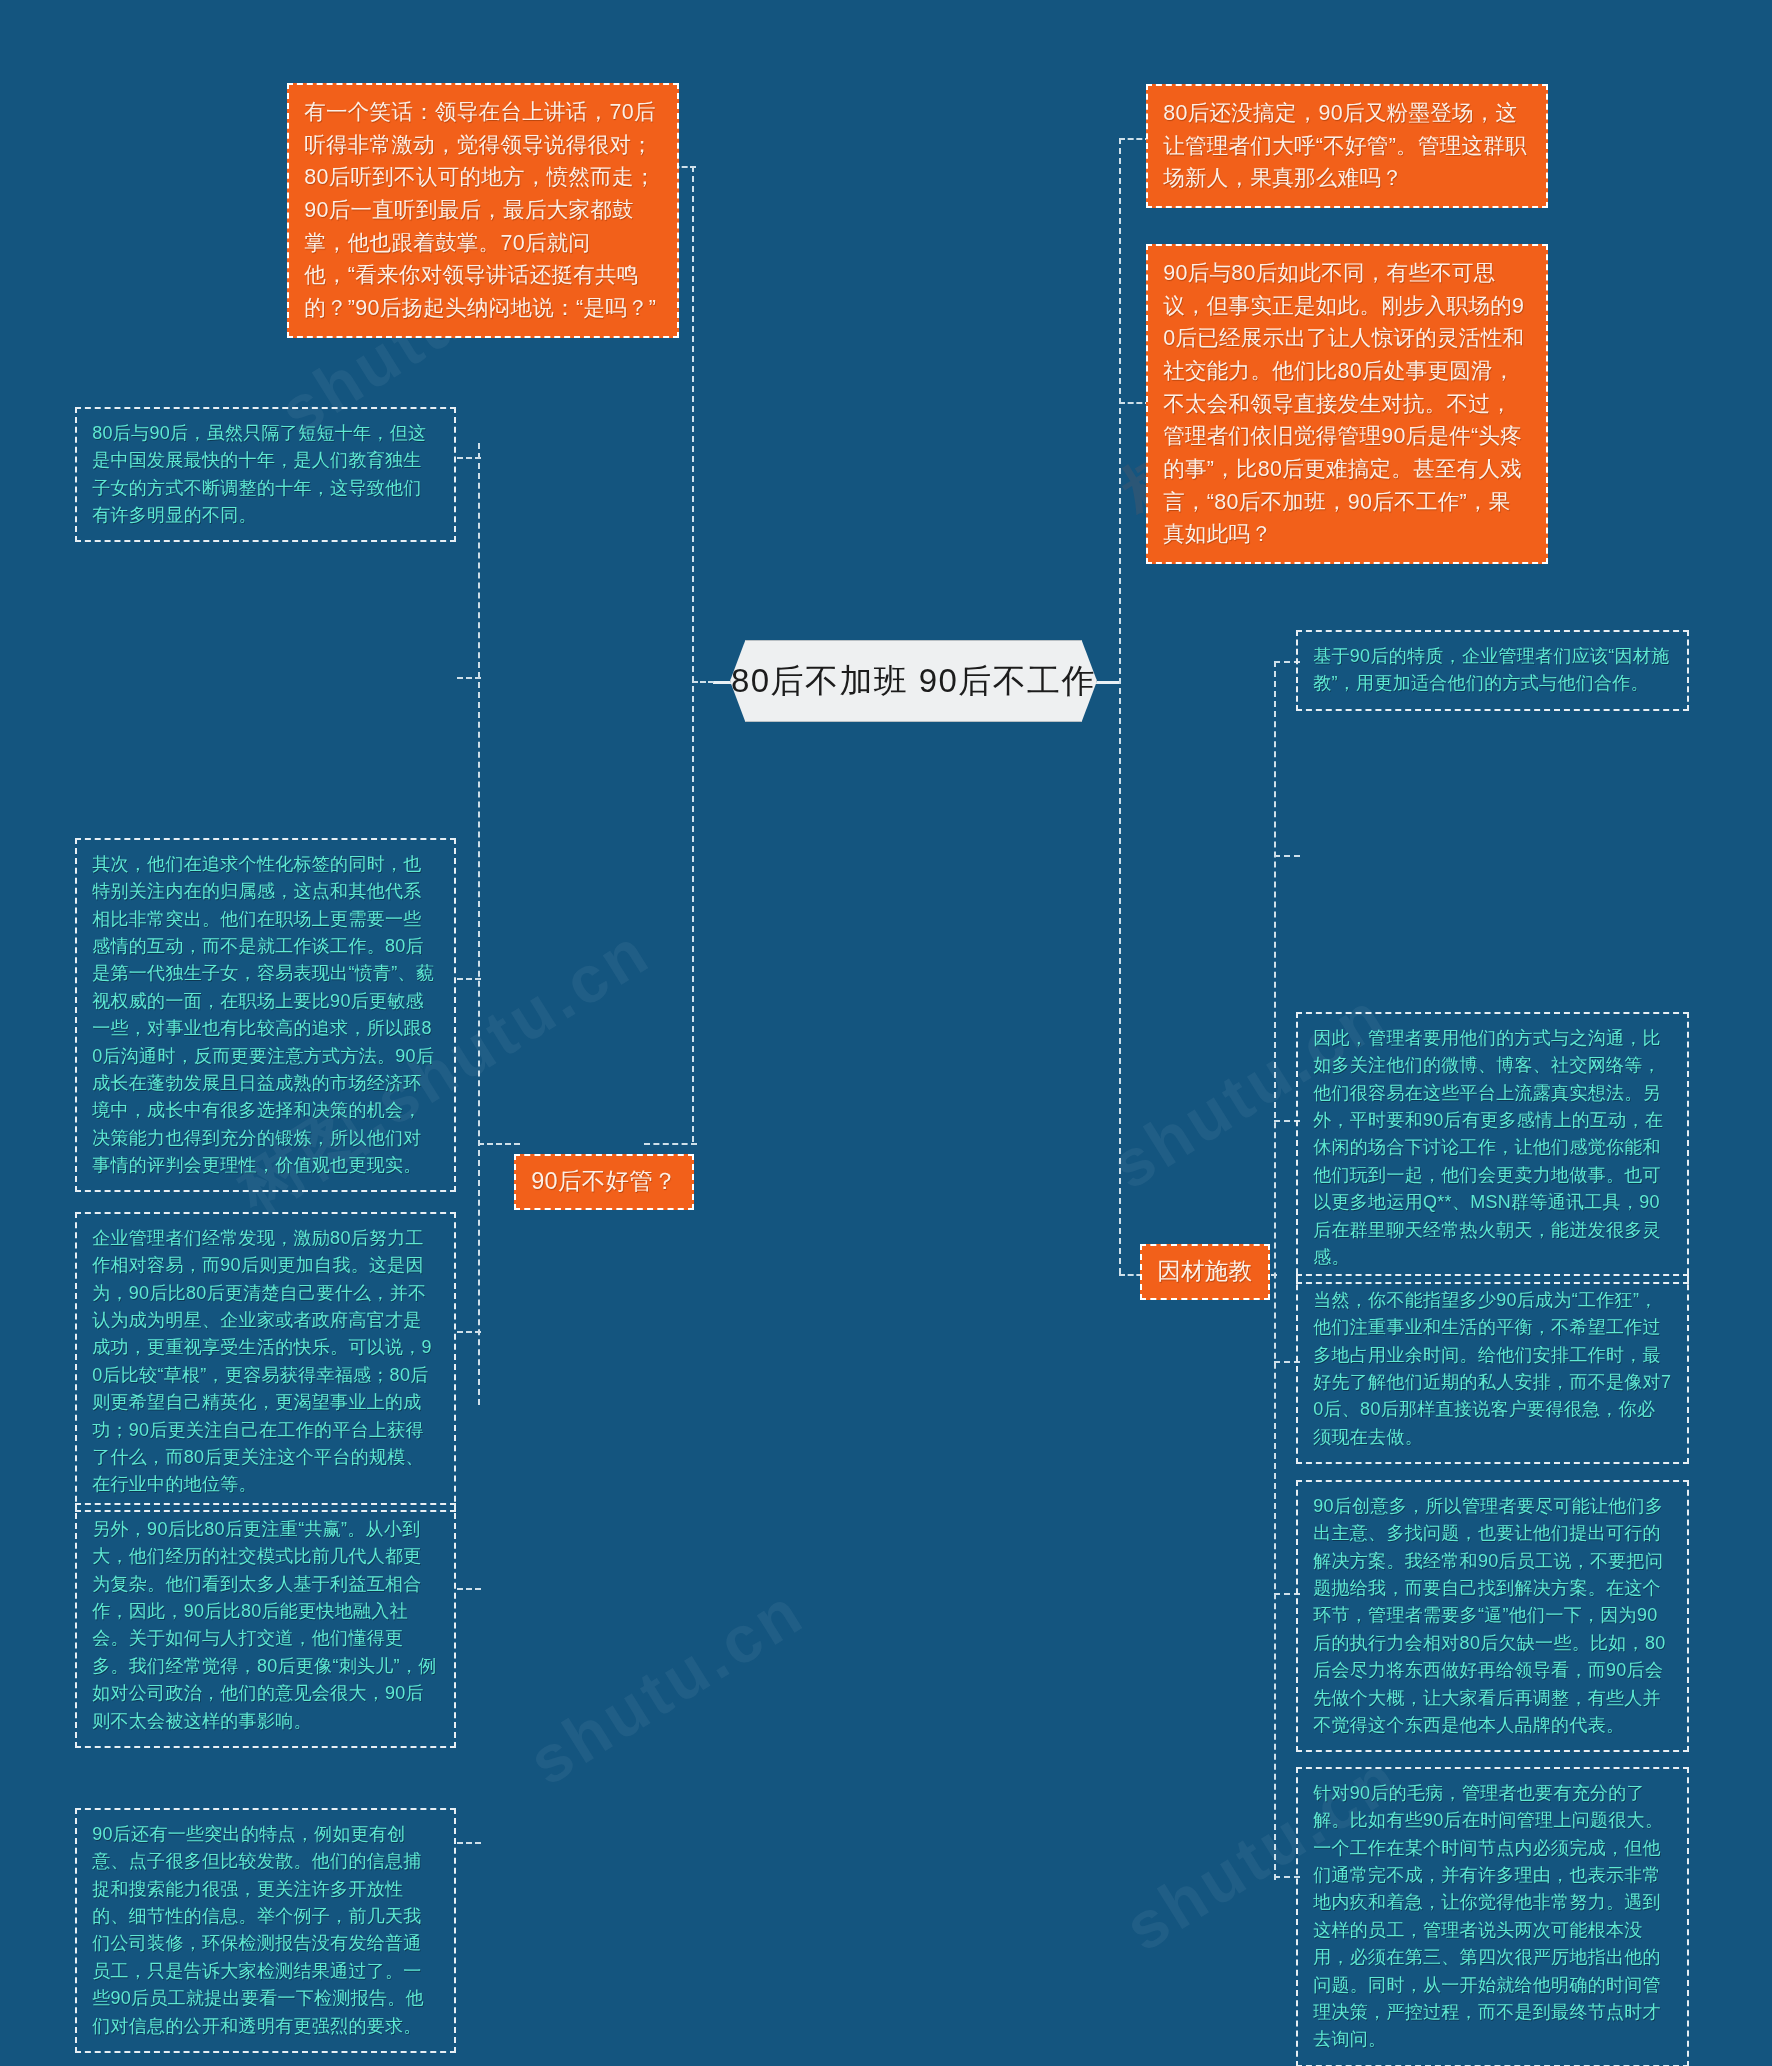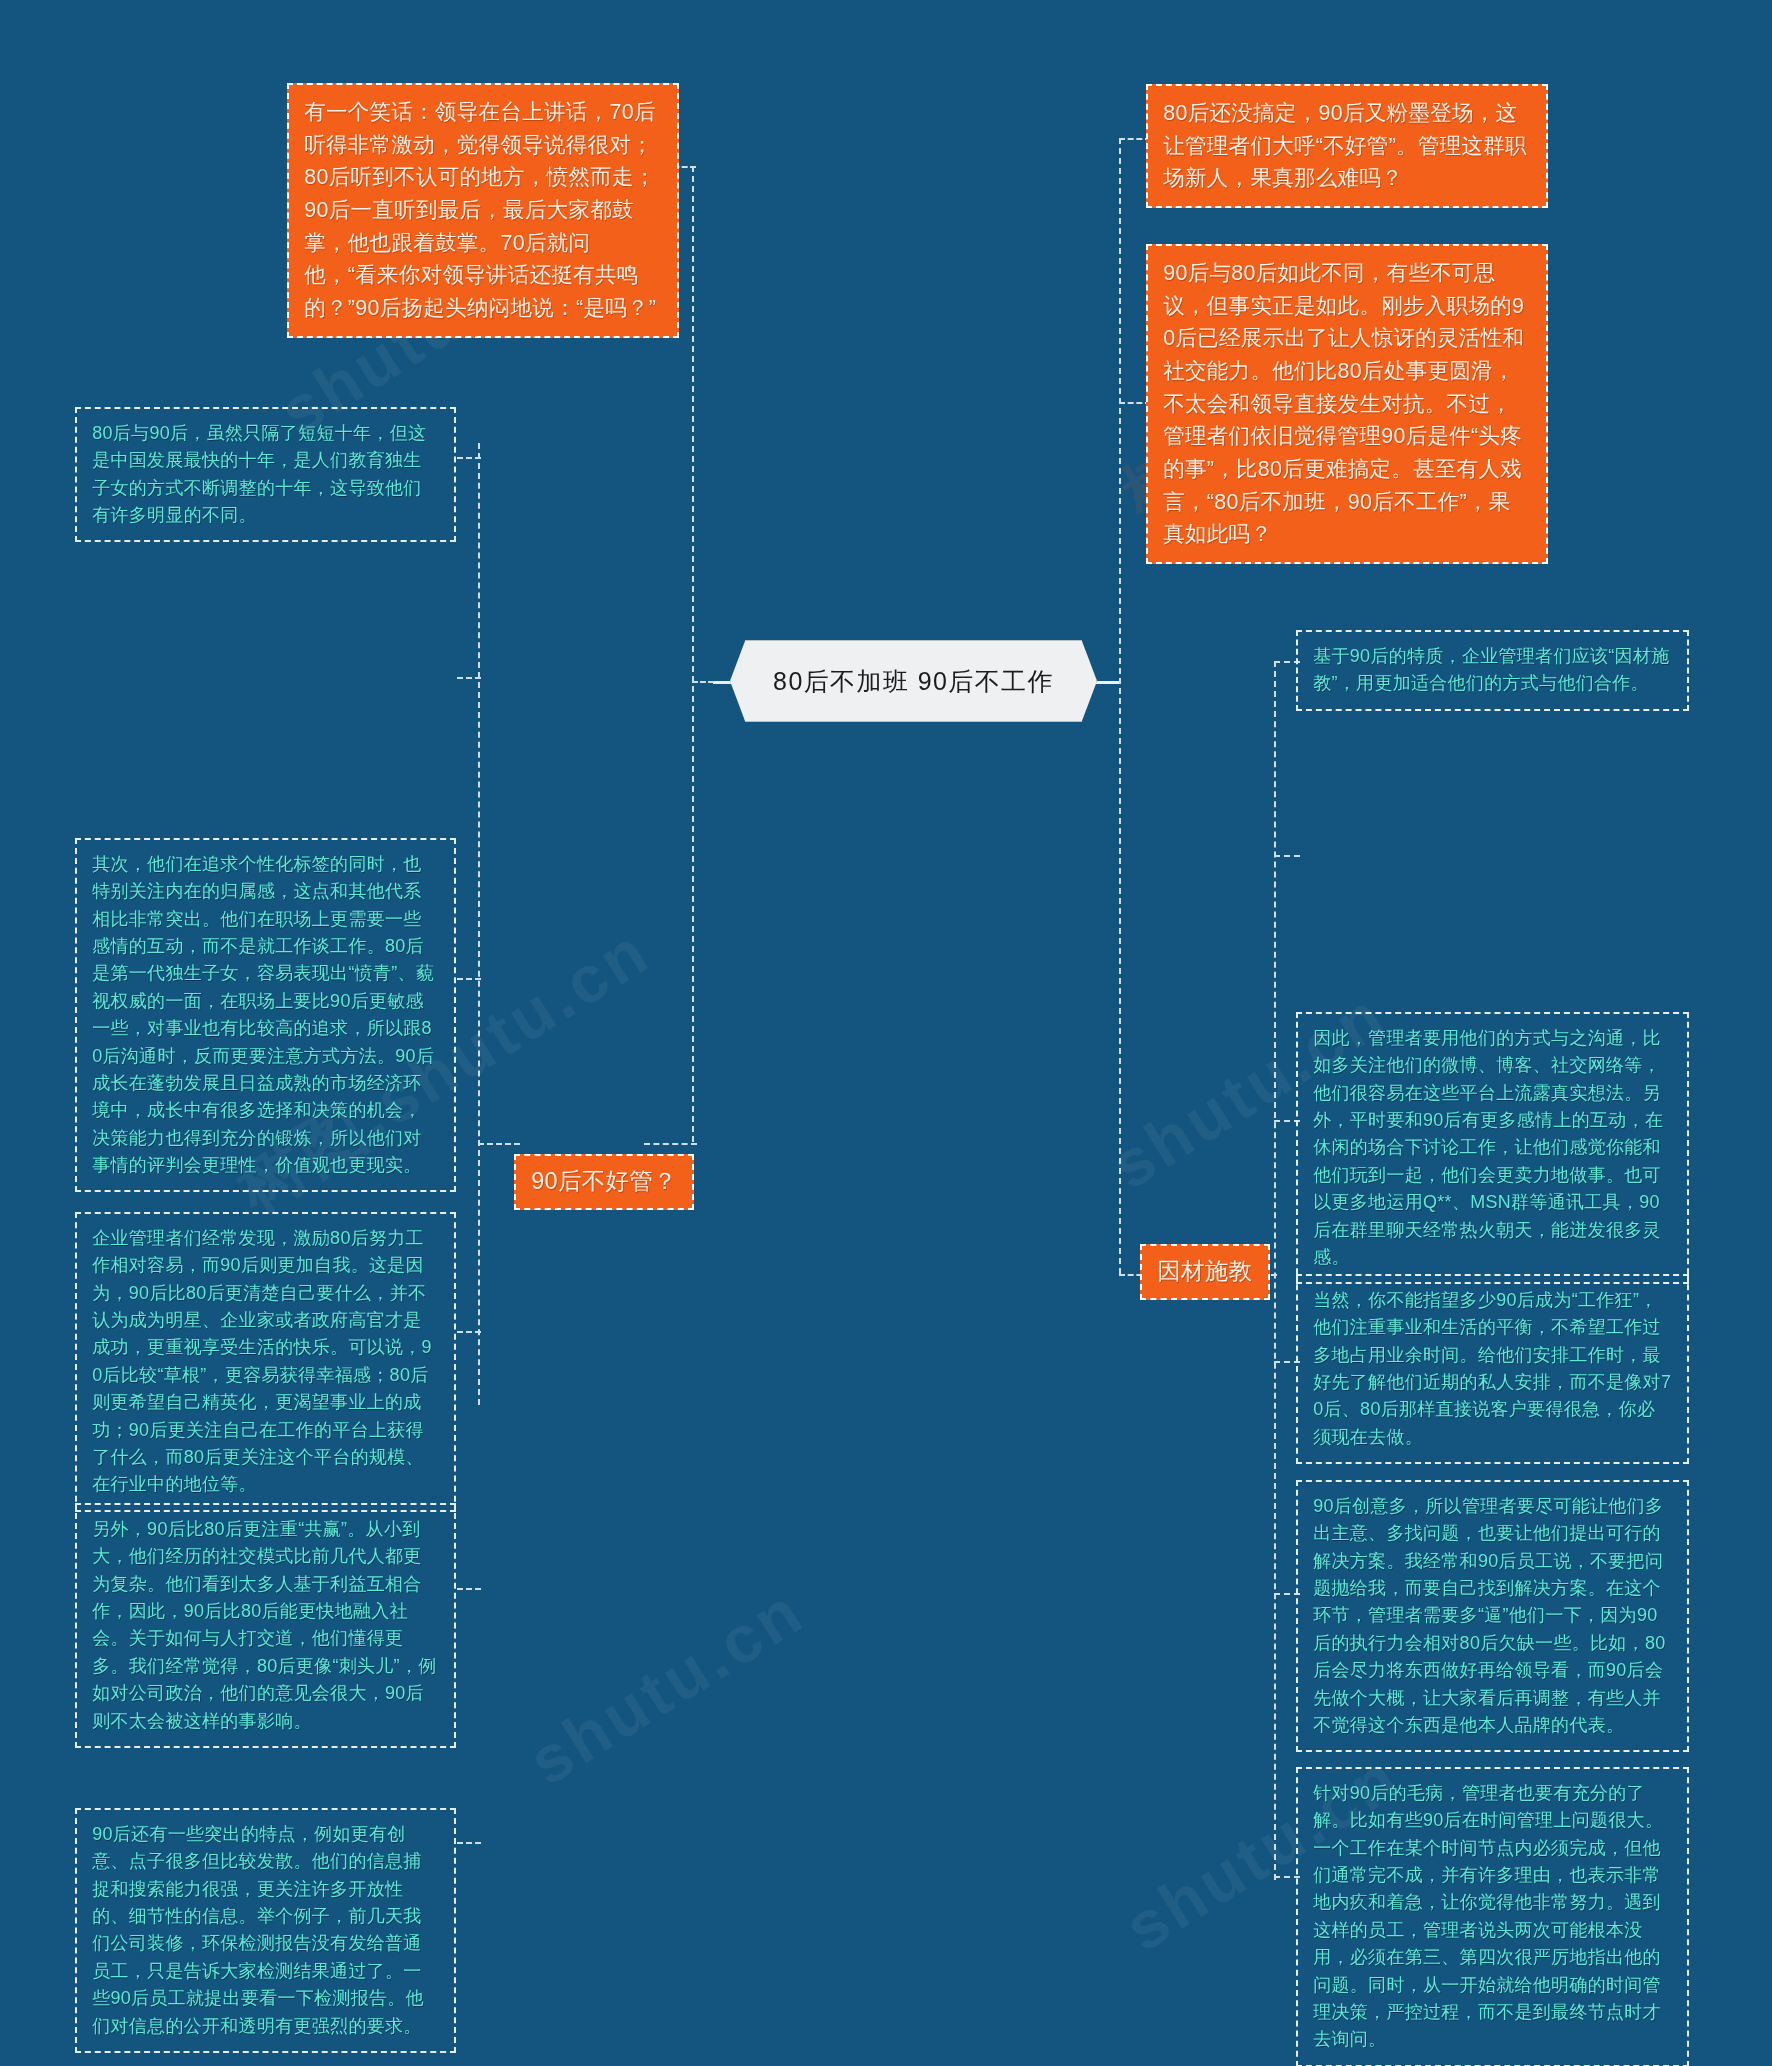--- a/index.html
+++ b/index.html
@@ -70,21 +70,21 @@
     padding: 8.3px 15.2px;
     text-align: left;
     white-space: nowrap;
   }
 
   
   .center-node {
     position: absolute;
     background: #eef0f1;
     color: #1c1c1c;
-    font-size: 25px;
+    font-size: 33px;
     letter-spacing: 1.4px;
     display: flex;
     align-items: center;
     justify-content: center;
     clip-path: polygon(4.2% 0, 95.8% 0, 100% 50%, 95.8% 100%, 4.2% 100%, 0 50%);
     border: 0.7px solid #b9c0c4;
     white-space: nowrap;
   }
 </style>
 </head>

